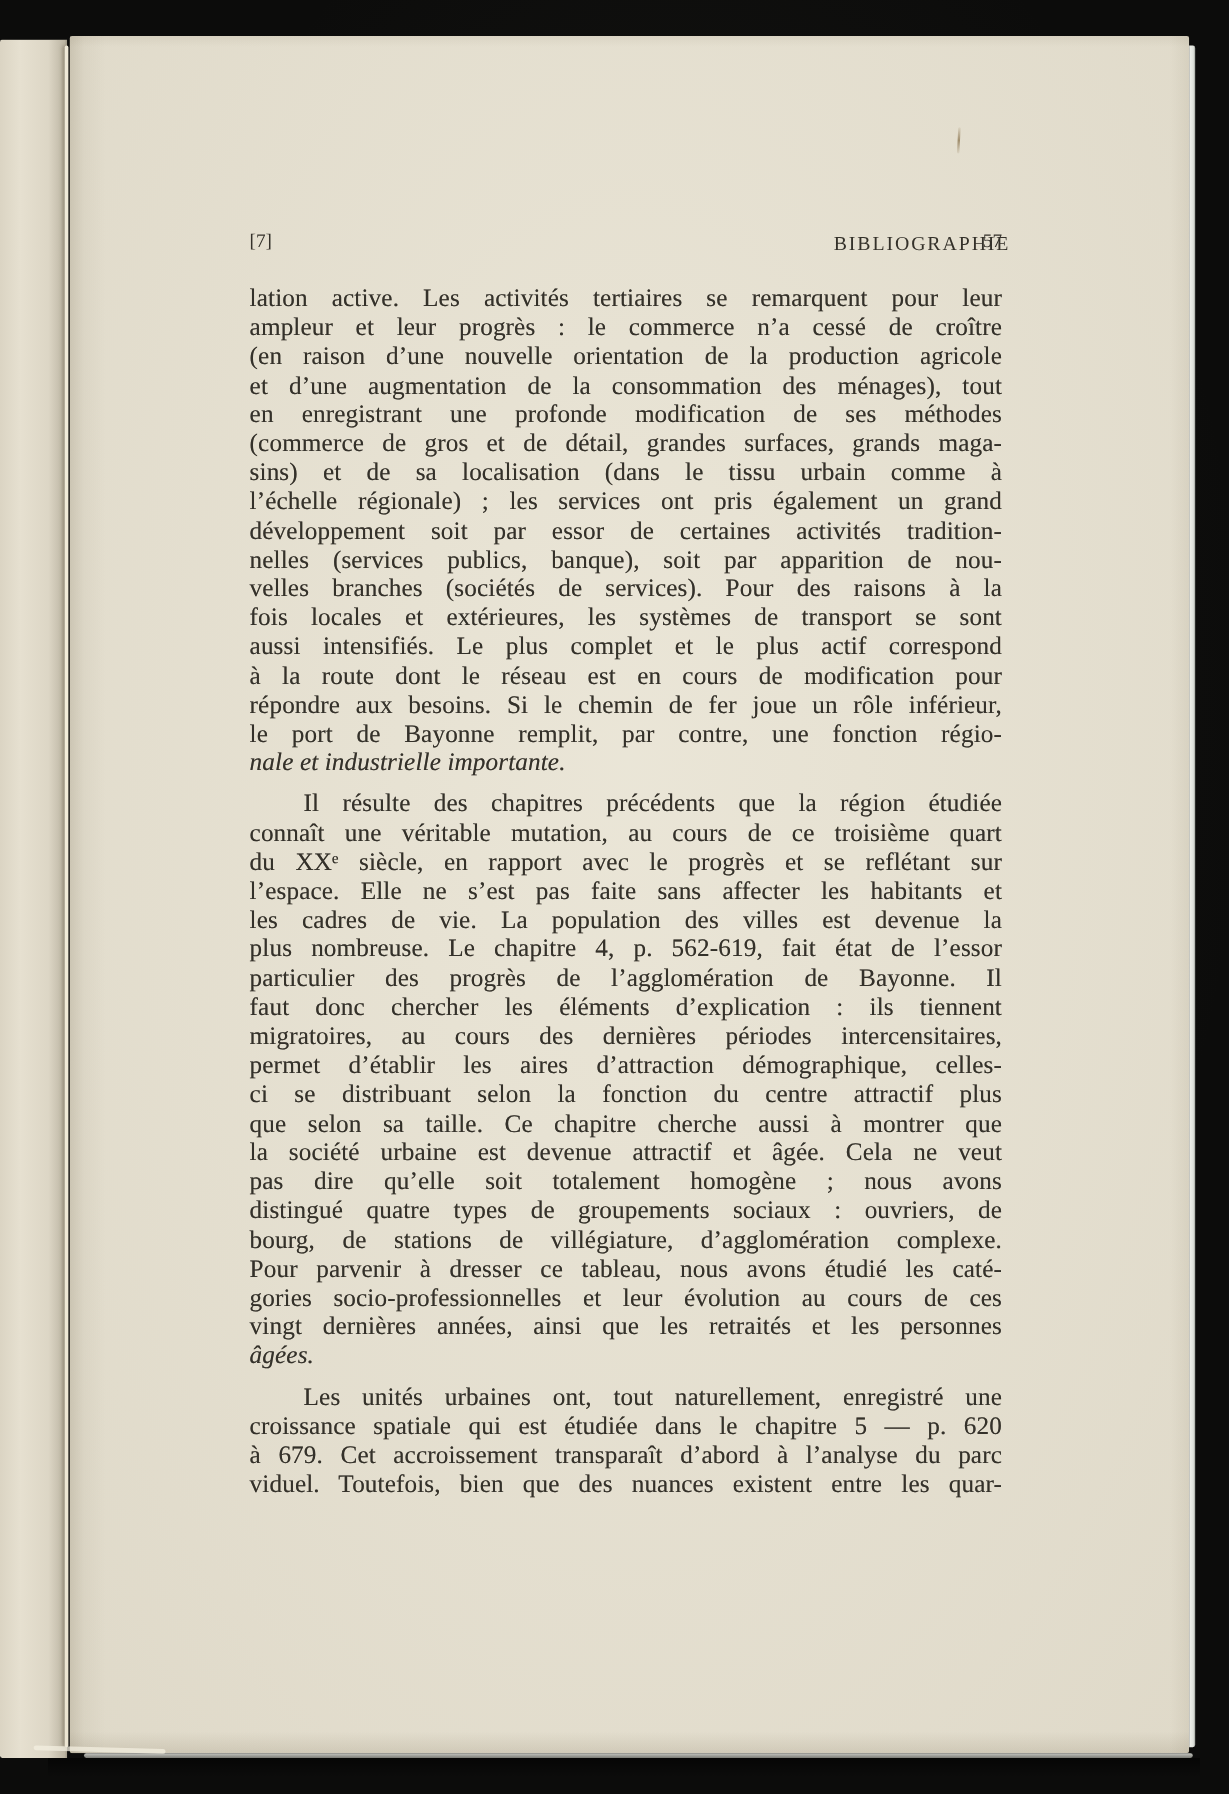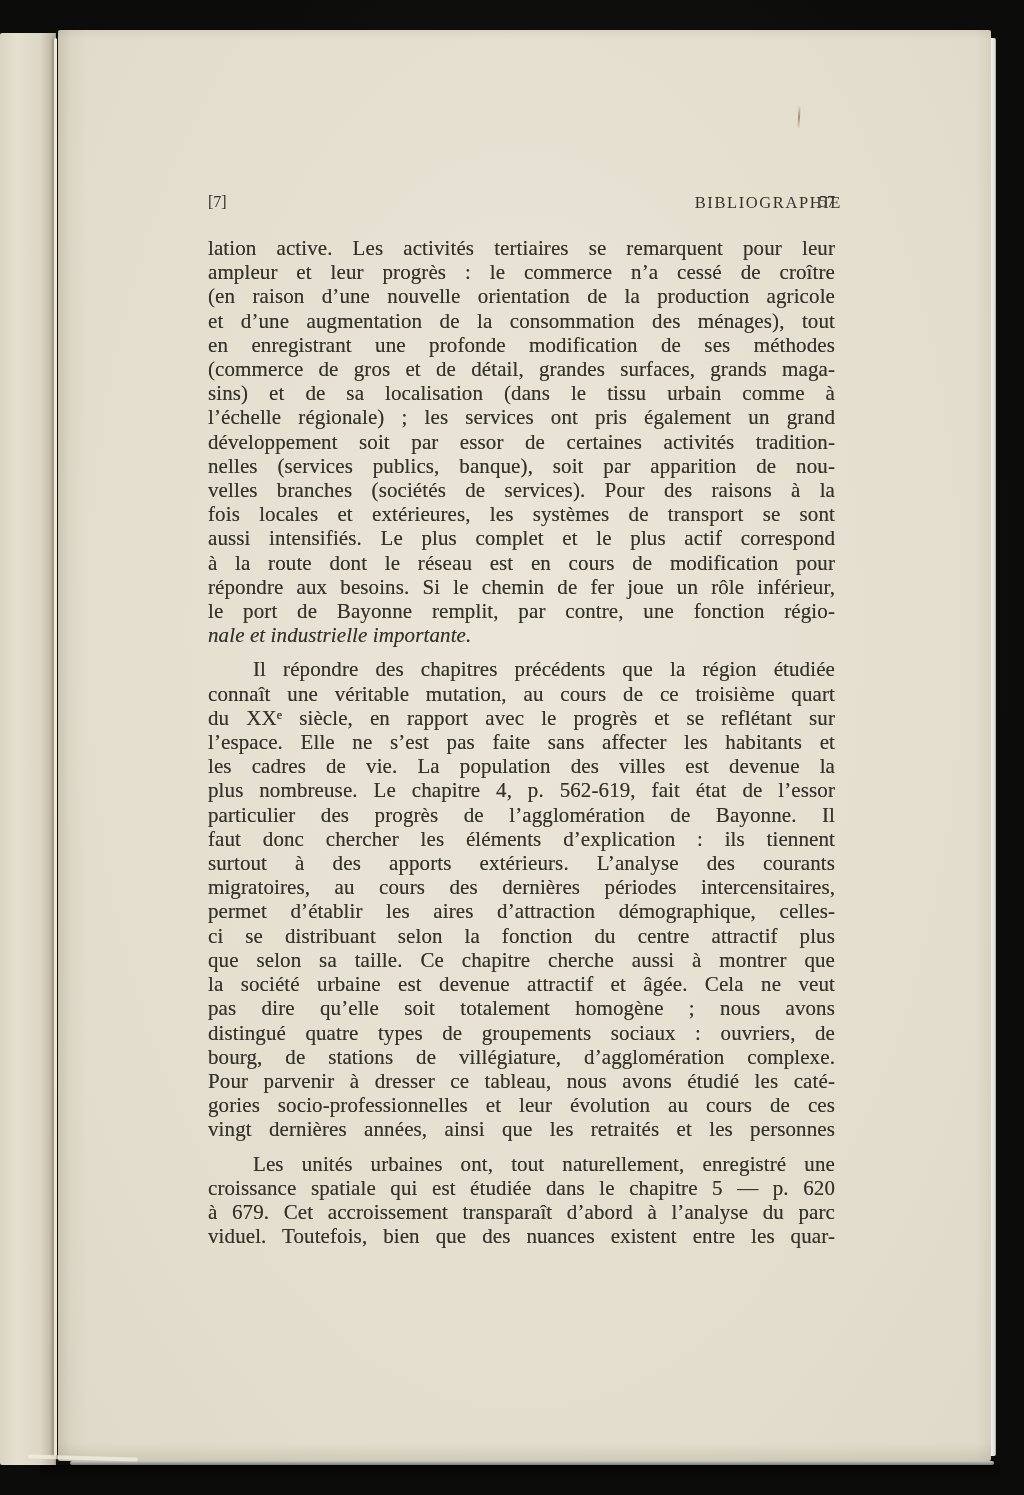--- a/index.html
+++ b/index.html
@@ -212,40 +212,40 @@
           <div class="line">nelles (services publics, banque), soit par apparition de nou-</div>
           <div class="line">velles branches (sociétés de services). Pour des raisons à la</div>
           <div class="line">fois locales et extérieures, les systèmes de transport se sont</div>
           <div class="line">aussi intensifiés. Le plus complet et le plus actif correspond</div>
           <div class="line">à la route dont le réseau est en cours de modification pour</div>
           <div class="line">répondre aux besoins. Si le chemin de fer joue un rôle inférieur,</div>
           <div class="line">le port de Bayonne remplit, par contre, une fonction régio-</div>
           <div class="line no-justify">nale et industrielle importante.</div>
         </div>
         <div class="paragraph">
-          <div class="line indent">Il répondre des chapitres précédents que la région étudiée</div>
+          <div class="line indent">Il résulte des chapitres précédents que la région étudiée</div>
           <div class="line">connaît une véritable mutation, au cours de ce troisième quart</div>
           <div class="line">du XXᵉ siècle, en rapport avec le progrès et se reflétant sur</div>
           <div class="line">l’espace. Elle ne s’est pas faite sans affecter les habitants et</div>
           <div class="line">les cadres de vie. La population des villes est devenue la</div>
           <div class="line">plus nombreuse. Le chapitre 4, p. 562-619, fait état de l’essor</div>
           <div class="line">particulier des progrès de l’agglomération de Bayonne. Il</div>
           <div class="line">faut donc chercher les éléments d’explication : ils tiennent</div>
-          <div class="line">surtout à des apports extérieurs. L’analyse des courants</div>
           <div class="line">migratoires, au cours des dernières périodes intercensitaires,</div>
           <div class="line">permet d’établir les aires d’attraction démographique, celles-</div>
           <div class="line">ci se distribuant selon la fonction du centre attractif plus</div>
           <div class="line">que selon sa taille. Ce chapitre cherche aussi à montrer que</div>
           <div class="line">la société urbaine est devenue attractif et âgée. Cela ne veut</div>
           <div class="line">pas dire qu’elle soit totalement homogène ; nous avons</div>
           <div class="line">distingué quatre types de groupements sociaux : ouvriers, de</div>
           <div class="line">bourg, de stations de villégiature, d’agglomération complexe.</div>
           <div class="line">Pour parvenir à dresser ce tableau, nous avons étudié les caté-</div>
           <div class="line">gories socio-professionnelles et leur évolution au cours de ces</div>
           <div class="line">vingt dernières années, ainsi que les retraités et les personnes</div>
+          <div class="line no-justify">âgées.</div>
         </div>
         <div class="paragraph">
           <div class="line indent">Les unités urbaines ont, tout naturellement, enregistré une</div>
           <div class="line">croissance spatiale qui est étudiée dans le chapitre 5 — p. 620</div>
           <div class="line">à 679. Cet accroissement transparaît d’abord à l’analyse du parc</div>
           <div class="line">viduel. Toutefois, bien que des nuances existent entre les quar-</div>
         </div>
       </div>
 
   </div>

